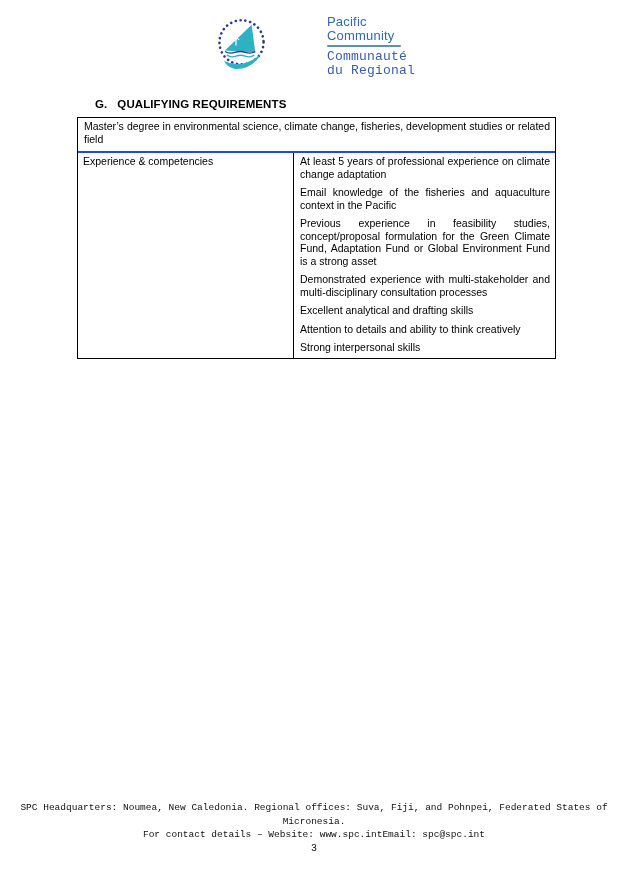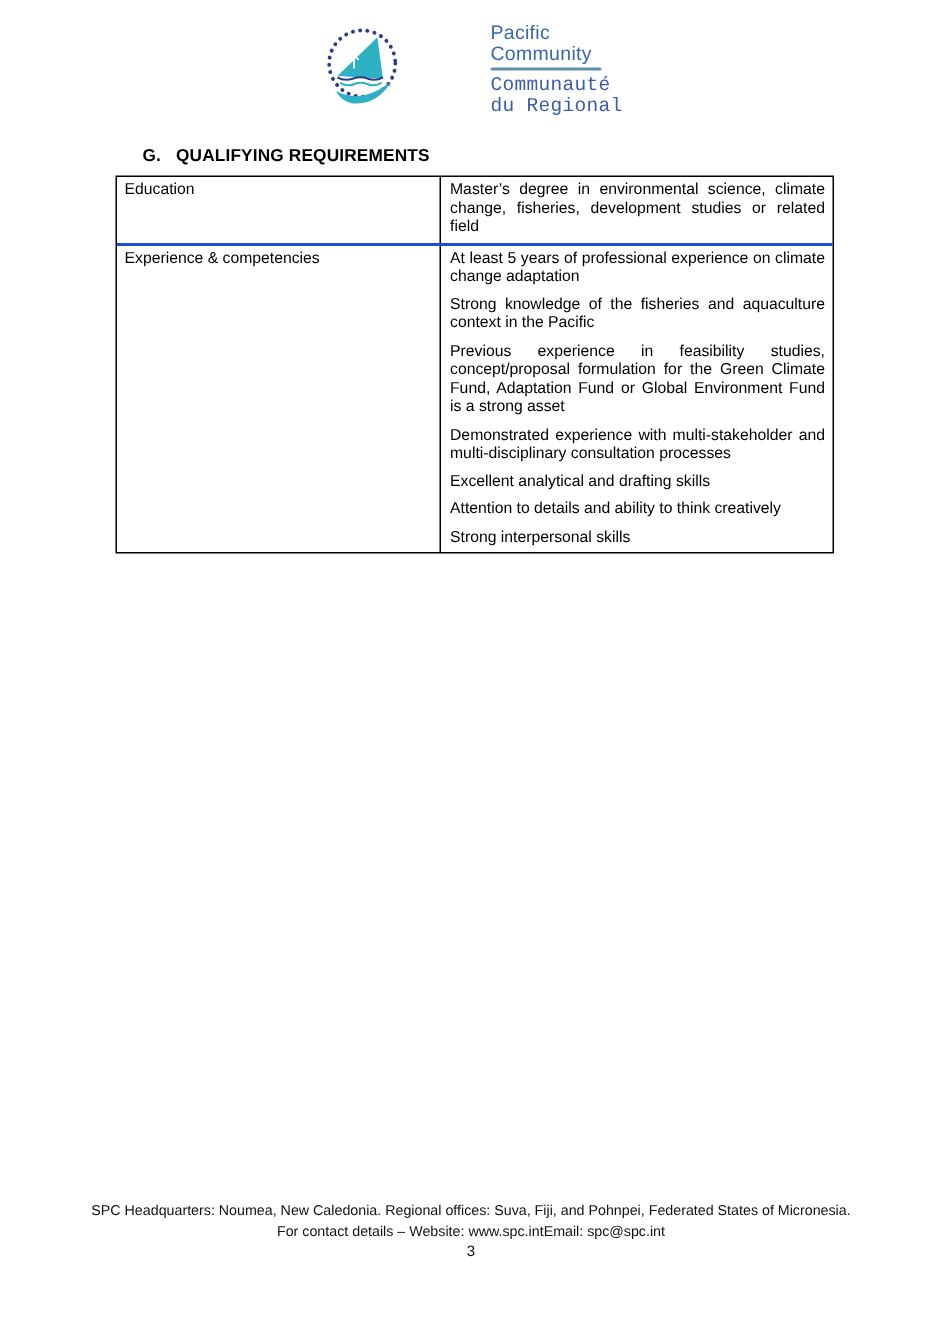--- a/index.html
+++ b/index.html
@@ -45,21 +45,21 @@
     flex: 1; box-sizing: border-box;
     padding: 2px 5px 4px 6px;
   }
   .t-content p { margin: 0 0 6px 0; text-align: justify; line-height: 12.5px; }
   .t-content p:last-child { margin-bottom: 0; }
   .row-education { min-height: 33px; }
 
   
   .footer {
     position: absolute; top: 801px; left: 0; right: 0;
-    text-align: center; font-size: 9.5px; line-height: 13.5px; color: #111;
+    text-align: center; font-size: 9.5px; line-height: 13.5px; color: #111; font-family: Liberation Mono, monospace;
   }
   .footer-line3 { display: flex; justify-content: center; }
   .page-number { font-size: 10px; margin-top: 0; }
 </style>
 </head>
 <body>
 
 <div class="page">
 
   <div class="logo">
@@ -89,31 +89,30 @@
   </div>
 
   <div class="section-heading">
     <span>G.</span>
     <span>QUALIFYING REQUIREMENTS</span>
   </div>
 
   <div class="req-table">
 
     <div class="t-row row-education">
-      <div class="t-label">Education</div>
       <div class="t-content">
         <p>Master’s degree in environmental science, climate change, fisheries, development studies or related field</p>
       </div>
     </div>
 
     <div class="t-row">
       <div class="t-label">Experience &amp; competencies</div>
       <div class="t-content">
         <p>At least 5 years of professional experience on climate change adaptation</p>
-        <p>Strong knowledge of the fisheries and aquaculture context in the Pacific</p>
+        <p>Email knowledge of the fisheries and aquaculture context in the Pacific</p>
         <p>Previous experience in feasibility studies, concept/proposal formulation for the Green Climate Fund, Adaptation Fund or Global Environment Fund is a strong asset</p>
         <p>Demonstrated experience with multi-stakeholder and multi-disciplinary consultation processes</p>
         <p>Excellent analytical and drafting skills</p>
         <p>Attention to details and ability to think creatively</p>
         <p>Strong interpersonal skills</p>
       </div>
     </div>
 
   </div>
 

